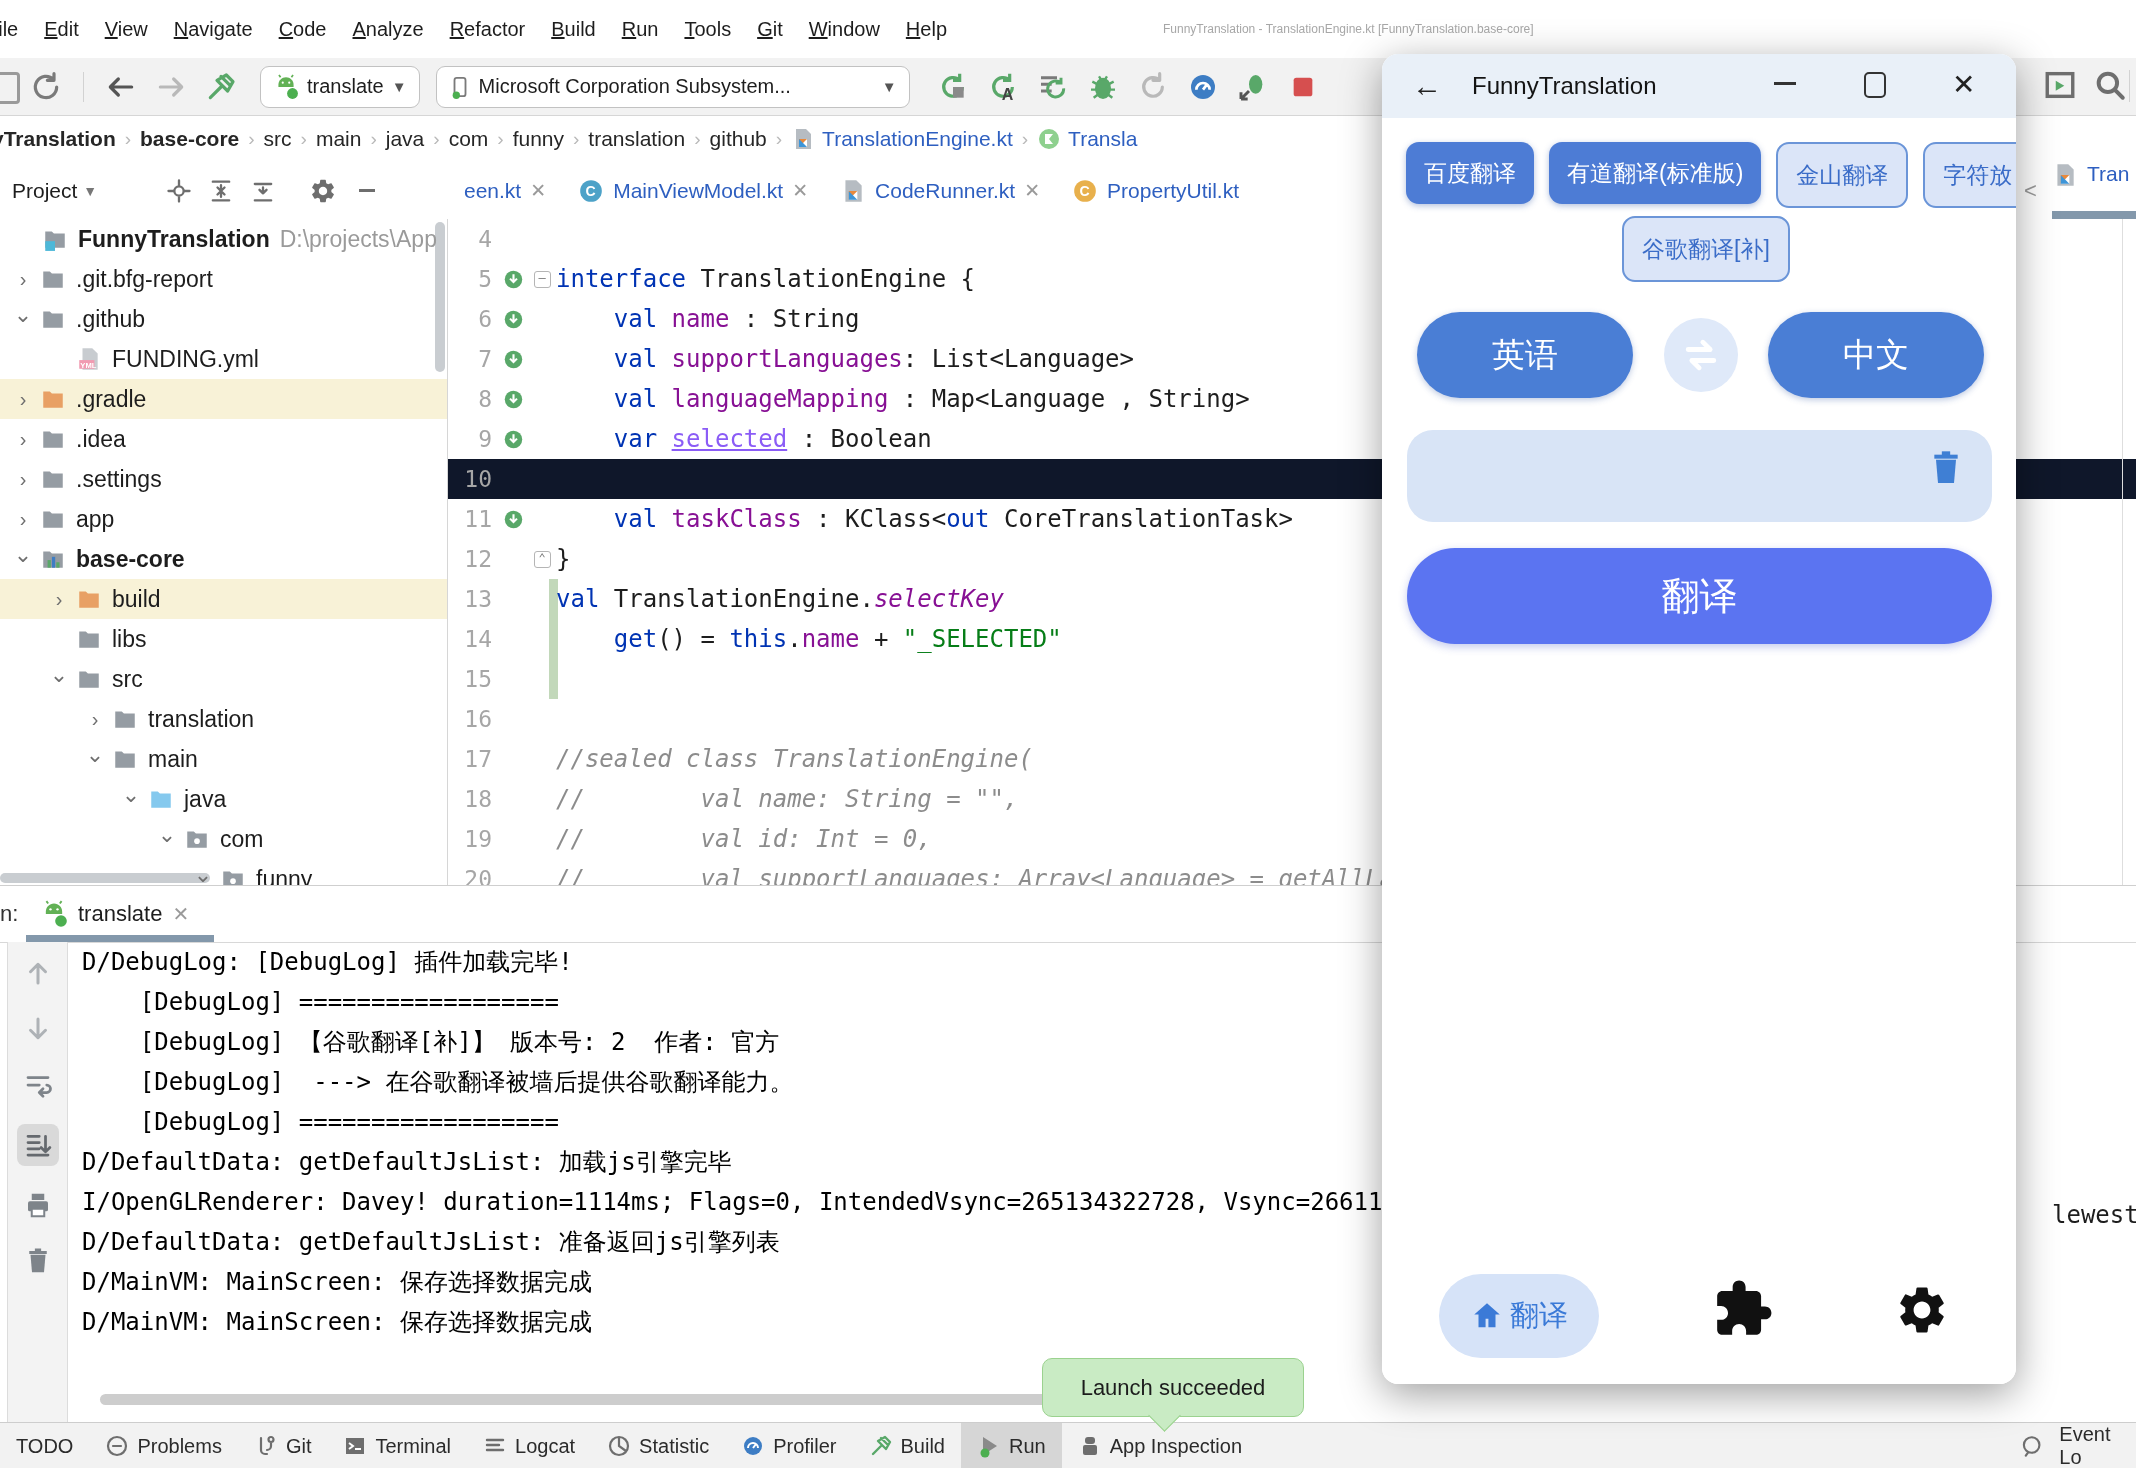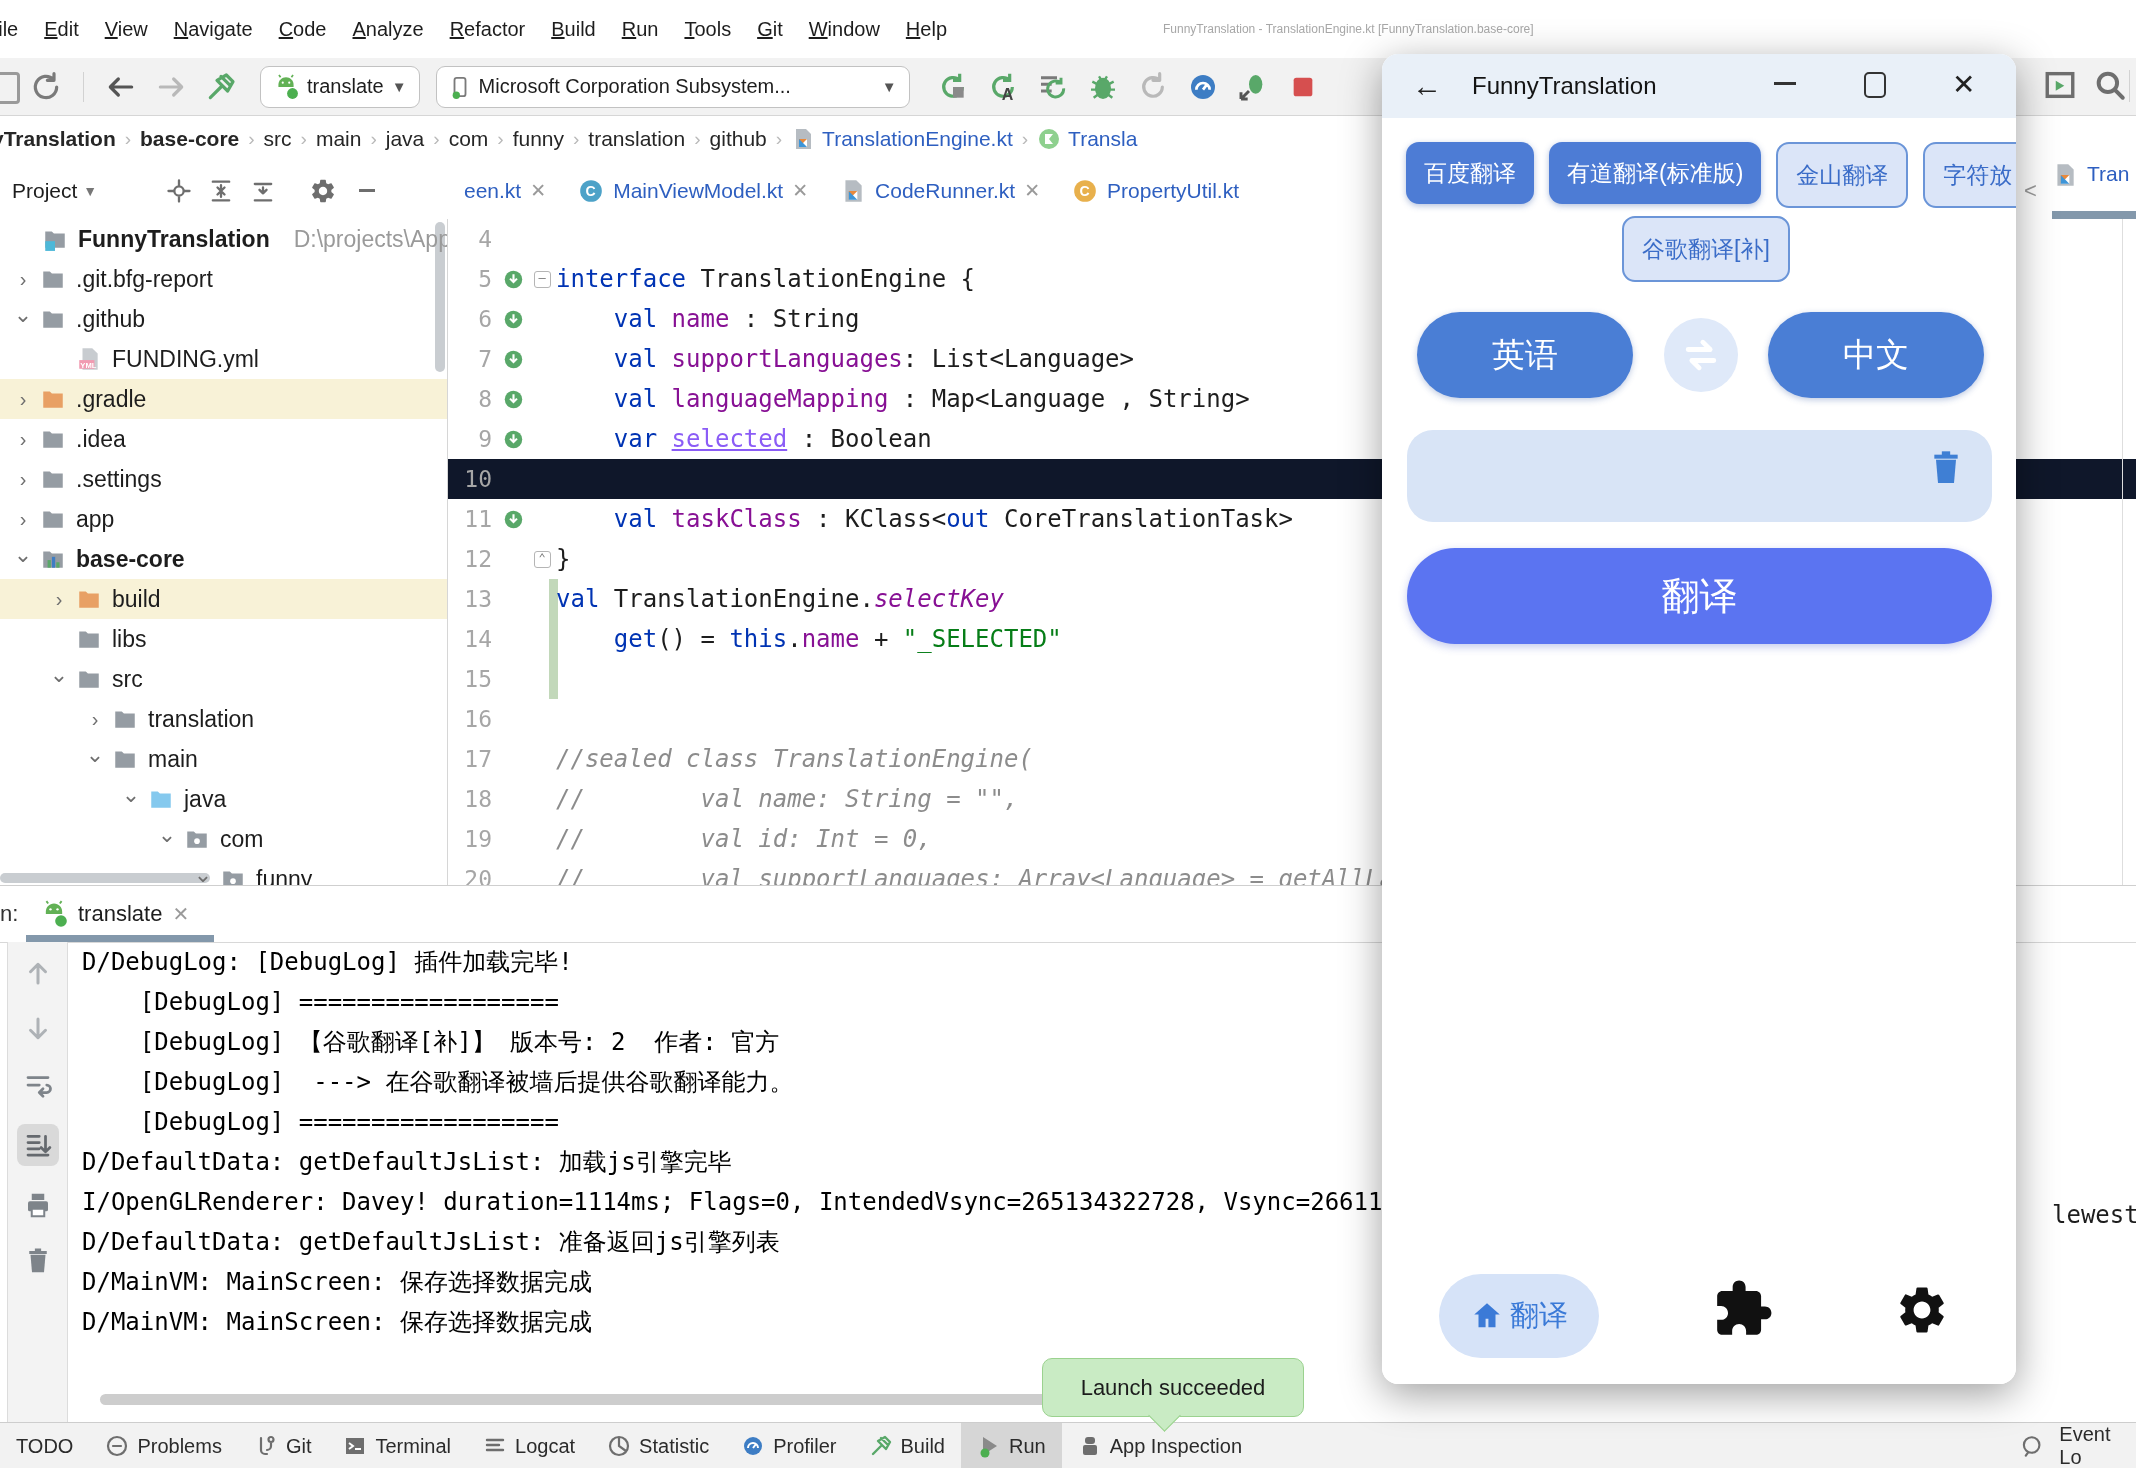--- a/index.html
+++ b/index.html
@@ -41,21 +41,21 @@
   .tab-right{position:absolute;left:2052px;top:162px;width:84px;height:57px;display:flex;align-items:flex-start;gap:9px;font-size:21px;color:#2e5fc0;overflow:hidden;}
   .tab-right-underline{position:absolute;left:2052px;top:211px;width:84px;height:8px;background:#8398ab;}
   
   .tree{position:absolute;left:0;top:219px;width:447px;height:666px;background:#fff;border-right:1px solid #d6d6d6;overflow:hidden;}
   .trow{position:relative;height:40px;display:flex;align-items:center;font-size:23px;white-space:nowrap;}
   .trow.hl{background:#f8f2d7;}
   .trow .arrow{width:30px;text-align:center;color:#6e6e6e;font-size:20px;flex:none;}
   .trow .ticon{width:30px;height:26px;flex:none;margin-right:8px;}
   .trow .tlabel{color:#1d1d1d;}
   .trow .tlabel.b{font-weight:bold;}
-  .trow .textra{color:#9a9a9a;margin-left:24px;}
+  .trow .textra{color:#9a9a9a;margin-left:10px;}
   .tree-vscroll{position:absolute;right:2px;top:3px;width:10px;height:150px;background:#c9cdd1;border-radius:5px;}
   .tree-hscroll{position:absolute;left:0;bottom:2px;width:210px;height:10px;background:#c9cdd1;border-radius:5px;}
   
   .editor{position:absolute;left:448px;top:219px;right:0;height:666px;background:#fff;overflow:hidden;
           font-family:"DejaVu Sans Mono",monospace;font-size:24px;}
   .eline{position:relative;height:40px;display:flex;align-items:center;}
   .eline.cur{background:#0f172a;}
   .lnum{width:44px;text-align:right;color:#a6a6a6;font-size:23px;flex:none;}
   .gmark{width:30px;margin-left:6px;flex:none;display:flex;justify-content:center;}
   .fold{width:28px;flex:none;display:flex;justify-content:center;color:#9a9a9a;}

